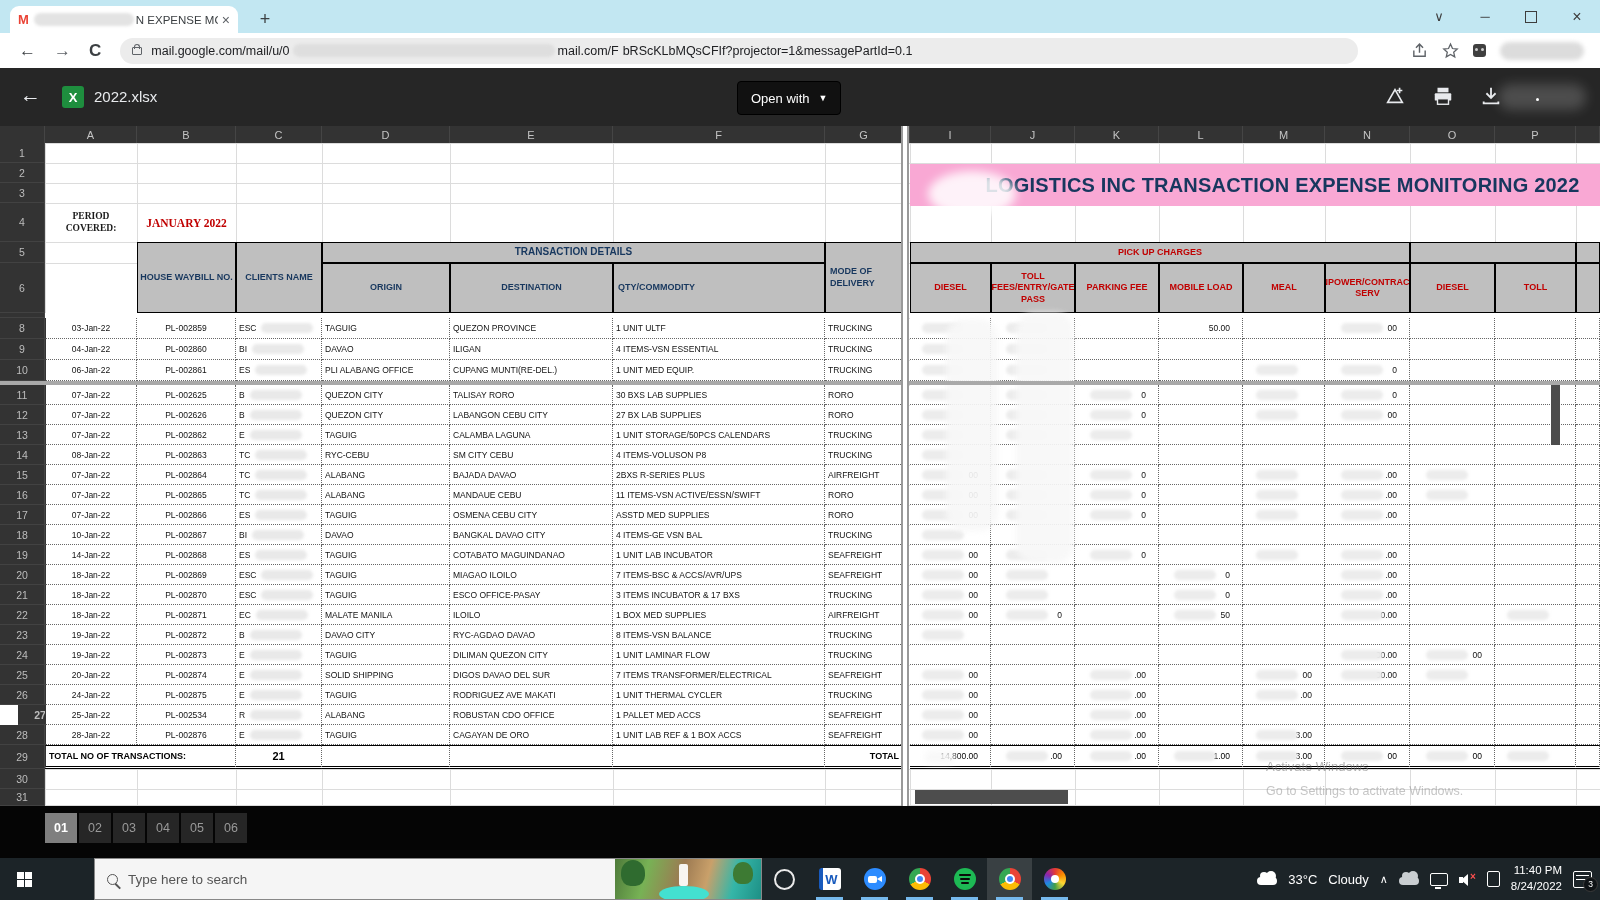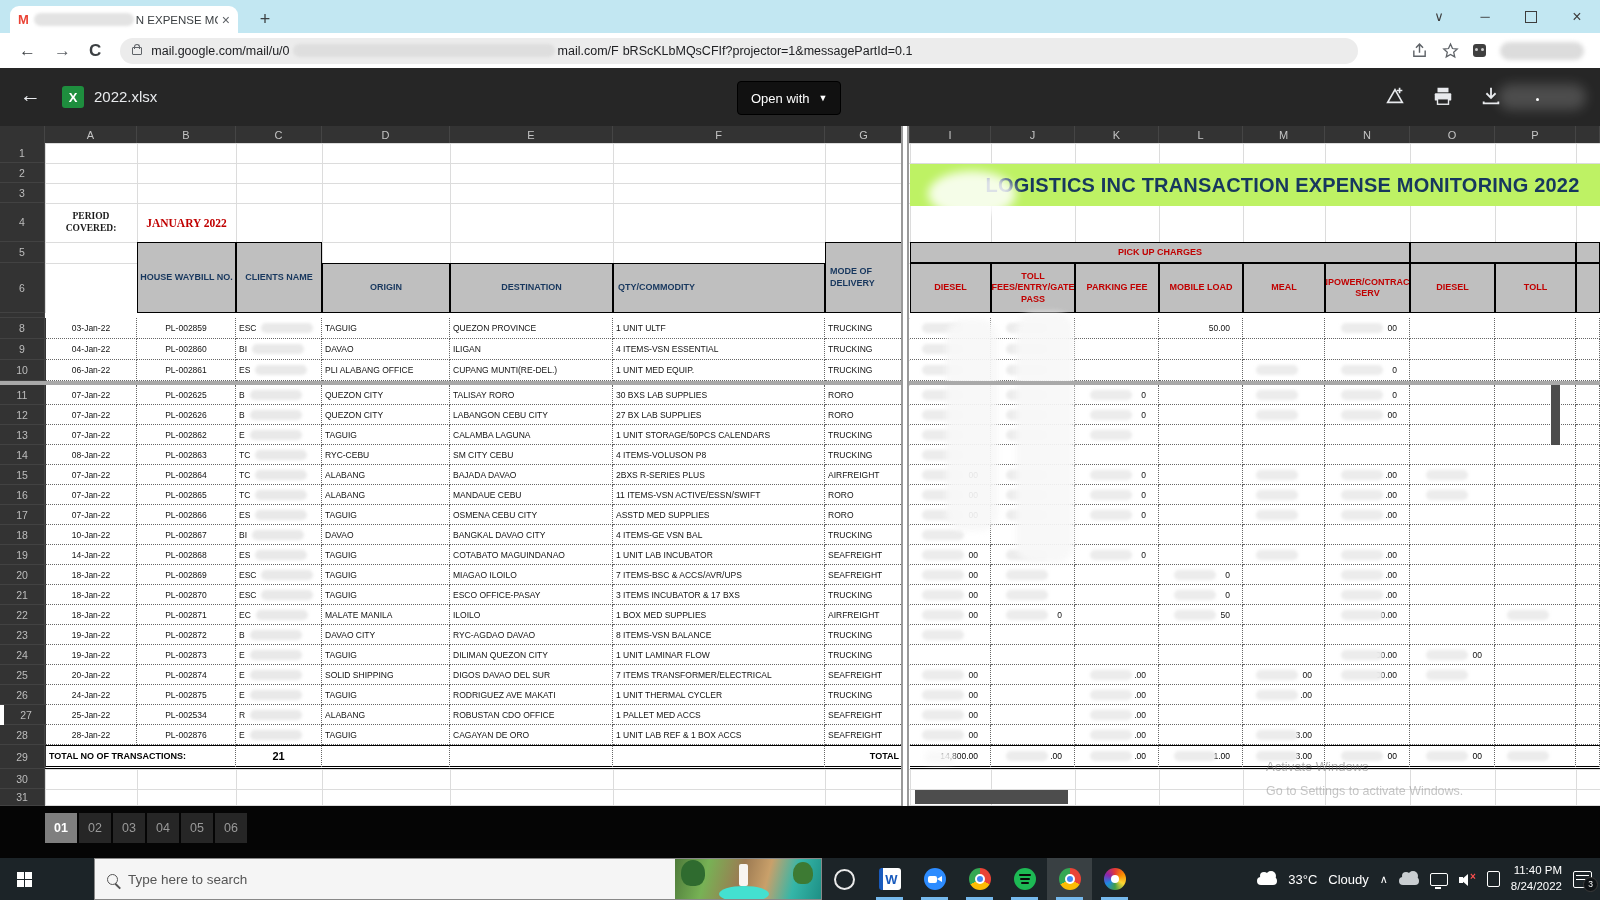--- a/index.html
+++ b/index.html
@@ -73,21 +73,21 @@
   .wm1{position:absolute;color:rgba(115,115,115,.55);font-size:13px}
   .wm2{position:absolute;color:rgba(140,140,140,.5);font-size:12.5px}
   #sheettabs{position:absolute;top:680px;left:0;width:1600px;height:52px;background:#050505;display:flex;align-items:flex-start;padding:7px 0 0 45px;box-sizing:border-box;gap:2px}
   .stab{width:32px;height:30px;background:#262626;color:#999;font-size:12.5px;display:flex;align-items:center;justify-content:center}
   .stab.active{background:#7f7f7f;color:#fff;font-weight:bold}
   
   .taskbar{position:absolute;top:858px;left:0;width:1600px;height:42px;background:#1c2428;display:flex;align-items:center}
   .tb-start{width:48px;height:42px;display:flex;align-items:center;justify-content:center}
   .winlogo{display:grid;grid-template-columns:7px 7px;grid-template-rows:7px 7px;gap:1px}
   .winlogo span{background:#fff}
-  .tb-search{margin-left:46px;width:728px;height:42px;background:#f5f5f5;border:1px solid #888;box-sizing:border-box;display:flex;align-items:center;padding-left:12px;position:relative;overflow:hidden;flex:none}
+  .tb-search{margin-left:46px;width:668px;height:42px;background:#f5f5f5;border:1px solid #888;box-sizing:border-box;display:flex;align-items:center;padding-left:12px;position:relative;overflow:hidden;flex:none}
   .mag{width:9px;height:9px;border:1.5px solid #555;border-radius:50%;position:relative;margin-right:10px;flex:none}
   .mag::after{content:'';position:absolute;left:8px;top:8px;width:7px;height:1.5px;background:#555;transform:rotate(45deg);transform-origin:0 0}
   .tb-search-text{font-size:13.5px;color:#555}
   .shl{position:absolute;right:0;top:0;width:146px;height:42px;background:linear-gradient(105deg,#4e7a3a 0%,#77b255 22%,#9c7a52 45%,#c9a06a 62%,#35b6a8 80%,#1d8f85 100%)}
   .shl .tree{position:absolute;left:6px;top:1px;width:24px;height:26px;background:#2f6b2f;border-radius:50% 50% 40% 40%}
   .shl .tree2{position:absolute;right:8px;top:3px;width:20px;height:22px;background:#3d7a33;border-radius:50% 50% 40% 40%}
   .shl .fall{position:absolute;left:64px;top:5px;width:9px;height:22px;background:rgba(255,255,255,.92);border-radius:2px}
   .shl .pool{position:absolute;left:44px;top:27px;width:50px;height:16px;background:#43e0d0;border-radius:50%}
   .tbi{width:45px;height:42px;display:flex;align-items:center;justify-content:center;position:relative;flex:none}
   .tbi.active{background:rgba(255,255,255,.13)}
@@ -283,32 +283,33 @@
         <div class="gut" style="position: absolute; left: 0px; top: 362px; width: 45px; height: 20px;">17</div>
         <div class="gut" style="position: absolute; left: 0px; top: 382px; width: 45px; height: 20px;">18</div>
         <div class="gut" style="position: absolute; left: 0px; top: 402px; width: 45px; height: 20px;">19</div>
         <div class="gut" style="position: absolute; left: 0px; top: 422px; width: 45px; height: 20px;">20</div>
         <div class="gut" style="position: absolute; left: 0px; top: 442px; width: 45px; height: 20px;">21</div>
         <div class="gut" style="position: absolute; left: 0px; top: 462px; width: 45px; height: 20px;">22</div>
         <div class="gut" style="position: absolute; left: 0px; top: 482px; width: 45px; height: 20px;">23</div>
         <div class="gut" style="position: absolute; left: 0px; top: 502px; width: 45px; height: 20px;">24</div>
         <div class="gut" style="position: absolute; left: 0px; top: 522px; width: 45px; height: 20px;">25</div>
         <div class="gut" style="position: absolute; left: 0px; top: 542px; width: 45px; height: 20px;">26</div>
-        <div class="gut" style="position: absolute; left: 4px; top: 562px; width: 45px; height: 20px;">27</div>
+        <div class="gut" style="position: absolute; left: 18px; top: 562px; width: 45px; height: 20px; font-weight: bold;">27</div>
         <div class="gut" style="position: absolute; left: 0px; top: 582px; width: 45px; height: 20px;">28</div>
         <div class="gut" style="position: absolute; left: 0px; top: 602px; width: 45px; height: 24px;">29</div>
         <div class="gut" style="position: absolute; left: 0px; top: 626px; width: 45px; height: 20px;">30</div>
         <div class="gut" style="position: absolute; left: 0px; top: 646px; width: 45px; height: 17px;">31</div>
-        <div class="banner" style="position: absolute; left: 910px; top: 21px; width: 690px; height: 42px; background: #bef264; color: rgb(23, 55, 94);">LOGISTICS INC TRANSACTION EXPENSE MONITORING 2022</div>
+        <div class="banner" style="position: absolute; left: 910px; top: 21px; width: 690px; height: 42px; background: #f9a8d4; color: rgb(23, 55, 94);">LOGISTICS INC TRANSACTION EXPENSE MONITORING 2022</div>
         <div class="banner-blob" style="position: absolute; left: 928px; top: 28px; width: 88px; height: 46px;"></div>
         <div class="period-label" style="position: absolute; left: 45px; top: 60px; width: 92px; height: 39px;">PERIOD
 COVERED:</div>
         <div class="period-value" style="position: absolute; left: 137px; top: 60px; width: 99px; height: 39px; color: rgb(192, 0, 0);">JANUARY 2022</div>
         <div class="hcell" style="position: absolute; left: 137px; top: 99px; width: 99px; height: 71px;">HOUSE WAYBILL NO.</div>
         <div class="hcell" style="position: absolute; left: 236px; top: 99px; width: 86px; height: 71px;">CLIENTS NAME</div>
+        <div class="hcell big" style="position: absolute; left: 322px; top: 99px; width: 503px; height: 21px;">TRANSACTION DETAILS</div>
         <div class="hcell" style="position: absolute; left: 322px; top: 120px; width: 128px; height: 50px;">ORIGIN</div>
         <div class="hcell" style="position: absolute; left: 450px; top: 120px; width: 163px; height: 50px;">DESTINATION</div>
         <div class="hcell left" style="position: absolute; left: 613px; top: 120px; width: 212px; height: 50px;">QTY/COMMODITY</div>
         <div class="hcell left" style="position: absolute; left: 825px; top: 99px; width: 78px; height: 71px;">MODE OF DELIVERY</div>
         <div class="hcell red" style="position: absolute; left: 910px; top: 99px; width: 500px; height: 21px;">PICK UP CHARGES</div>
         <div class="hcell red" style="position: absolute; left: 1410px; top: 99px; width: 166px; height: 21px;"></div>
         <div class="hcell red" style="position: absolute; left: 1576px; top: 99px; width: 24px; height: 21px;"></div>
         <div class="hcell red" style="position: absolute; left: 910px; top: 120px; width: 81px; height: 50px;">DIESEL</div>
         <div class="hcell red" style="position: absolute; left: 991px; top: 120px; width: 84px; height: 50px;">TOLL FEES/ENTRY/GATE PASS</div>
         <div class="hcell red" style="position: absolute; left: 1075px; top: 120px; width: 84px; height: 50px;">PARKING FEE</div>

